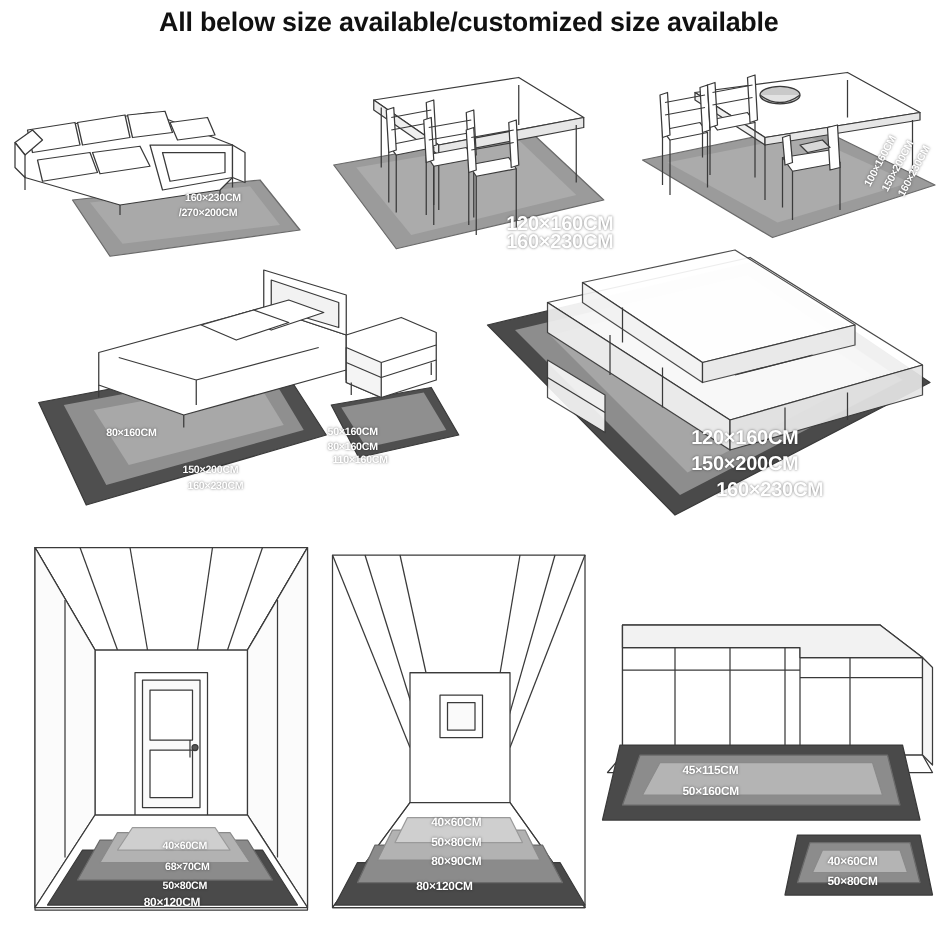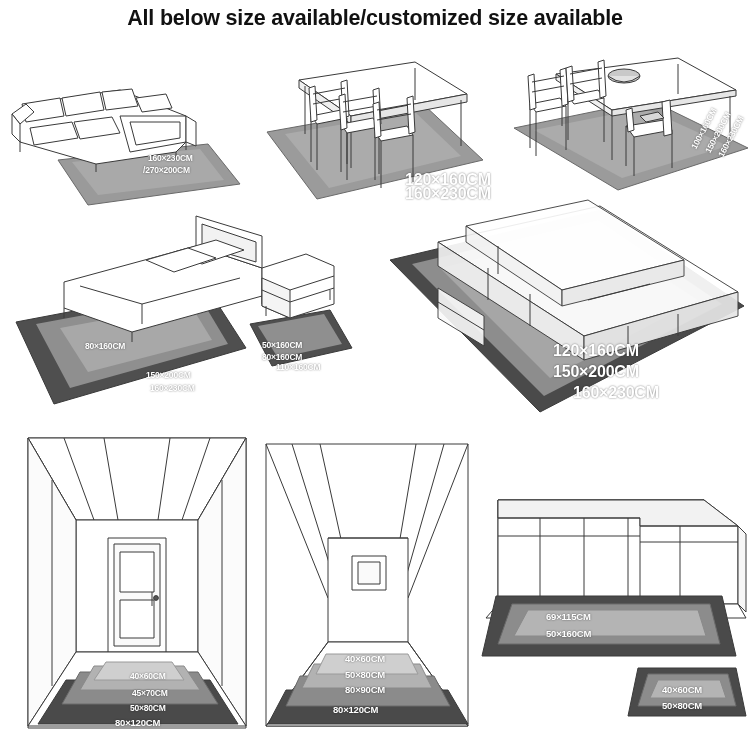--- a/index.html
+++ b/index.html
@@ -183,21 +183,21 @@
 
           <polygon points="140,74 158,70 164,76 146,80" fill="#d8d8d8"></polygon>
         </g>
       </g>
     </svg>
     <div class="lbl rot" style="left:189px;top:104px;transform:rotate(-62deg);">100×160CM</div>
     <div class="lbl rot" style="left:203px;top:108px;transform:rotate(-62deg);">150×200CM</div>
     <div class="lbl rot" style="left:216px;top:112px;transform:rotate(-62deg);">160×230CM</div>
   </div>
 
-  <div class="panel" style="left:0px;top:200px;width:370px;height:215px;">
+  <div class="panel" style="left:0px;top:200px;width:370px;height:215px;padding-left:15px;">
     <svg width="370" height="215" viewBox="0 0 370 215">
       <g stroke="#3a3a3a" stroke-width="1" fill="none" stroke-linejoin="round">
 
         <polygon points="16,122 206,86 246,148 54,204" fill="#4f4f4f" stroke="#3a3a3a"></polygon>
         <polygon points="36,124 198,94 228,144 70,188" fill="#8f8f8f" stroke="none"></polygon>
         <polygon points="60,128 190,104 212,140 88,172" fill="#a8a8a8" stroke="none"></polygon>
 
         <polygon points="250,124 330,110 352,148 272,166" fill="#4f4f4f" stroke="#3a3a3a"></polygon>
         <polygon points="258,126 324,114 342,144 278,158" fill="#8f8f8f" stroke="none"></polygon>
 
@@ -223,21 +223,21 @@
         <line x1="290" y1="102" x2="334" y2="88"></line>
         <line x1="266" y1="106" x2="266" y2="116"></line>
         <line x1="330" y1="90" x2="330" y2="100"></line>
       </g>
     </svg>
     <div class="lbl" style="left:85px;top:141px;">80×160CM</div>
     <div class="lbl" style="left:146px;top:170px;">150×200CM</div>
     <div class="lbl" style="left:150px;top:183px;">160×230CM</div>
     <div class="lbl" style="left:262px;top:140px;">50×160CM</div>
     <div class="lbl" style="left:262px;top:152px;">80×160CM</div>
-    <div class="lbl" style="left:276px;top:162px;">110×160CM</div>
+    <div class="lbl" style="left:266px;top:162px;">110×160CM</div>
   </div>
 
   <div class="panel" style="left:378px;top:196px;width:372px;height:225px;">
     <svg width="372" height="225" viewBox="0 0 372 225">
       <g stroke="#3a3a3a" stroke-width="1" fill="none" stroke-linejoin="round">
 
         <polygon points="12,64 224,14 366,110 162,216" fill="#4a4a4a" stroke="#3a3a3a"></polygon>
         <polygon points="34,68 220,24 344,108 166,200" fill="#8d8d8d" stroke="none"></polygon>
         <polygon points="62,72 214,34 320,104 172,182" fill="#a6a6a6" stroke="none"></polygon>
 
@@ -297,21 +297,21 @@
 
         <polygon points="54,224 176,224 224,298 6,298" fill="#ffffff"></polygon>
 
         <polygon points="44,252 188,252 216,296 16,296" fill="#4a4a4a" stroke="#3a3a3a"></polygon>
         <polygon points="58,244 176,244 196,276 40,276" fill="#8b8b8b" stroke="#6a6a6a"></polygon>
         <polygon points="72,238 162,238 178,262 58,262" fill="#b2b2b2" stroke="#8a8a8a"></polygon>
         <polygon points="84,234 150,234 162,252 72,252" fill="#cfcfcf" stroke="#9a9a9a"></polygon>
       </g>
     </svg>
     <div class="lbl" style="left:108px;top:243px;">40×60CM</div>
-    <div class="lbl" style="left:110px;top:260px;">45×70CM</div>
+    <div class="lbl" style="left:110px;top:260px;">68×70CM</div>
     <div class="lbl" style="left:108px;top:275px;">50×80CM</div>
     <div class="lbl mid" style="left:93px;top:289px;">80×120CM</div>
   </div>
 
   <div class="panel" style="left:262px;top:438px;width:210px;height:290px;">
     <svg width="210" height="290" viewBox="0 0 210 290">
       <g stroke="#3a3a3a" stroke-width="1" fill="none" stroke-linejoin="round">
         <polygon points="4,6 206,6 206,288 4,288" fill="#ffffff"></polygon>
 
         <line x1="4" y1="6" x2="66" y2="160"></line>
@@ -367,19 +367,19 @@
 
         <polygon points="16,118 242,118 256,178 2,178" fill="#4a4a4a" stroke="#3a3a3a"></polygon>
         <polygon points="32,126 230,126 240,166 18,166" fill="#8c8c8c" stroke="#6a6a6a"></polygon>
         <polygon points="48,132 218,132 226,158 34,158" fill="#b4b4b4" stroke="#8a8a8a"></polygon>
 
         <polygon points="158,190 256,190 266,238 148,238" fill="#4a4a4a" stroke="#3a3a3a"></polygon>
         <polygon points="168,196 248,196 256,228 158,228" fill="#8c8c8c" stroke="#6a6a6a"></polygon>
         <polygon points="178,202 240,202 246,220 170,220" fill="#b4b4b4" stroke="#8a8a8a"></polygon>
       </g>
     </svg>
-    <div class="lbl mid" style="left:66px;top:133px;">69×115CM</div>
+    <div class="lbl mid" style="left:66px;top:133px;">45×115CM</div>
     <div class="lbl mid" style="left:66px;top:150px;">50×160CM</div>
     <div class="lbl mid" style="left:182px;top:206px;">40×60CM</div>
     <div class="lbl mid" style="left:182px;top:222px;">50×80CM</div>
   </div>
 
 </div>
 
 </body></html>

